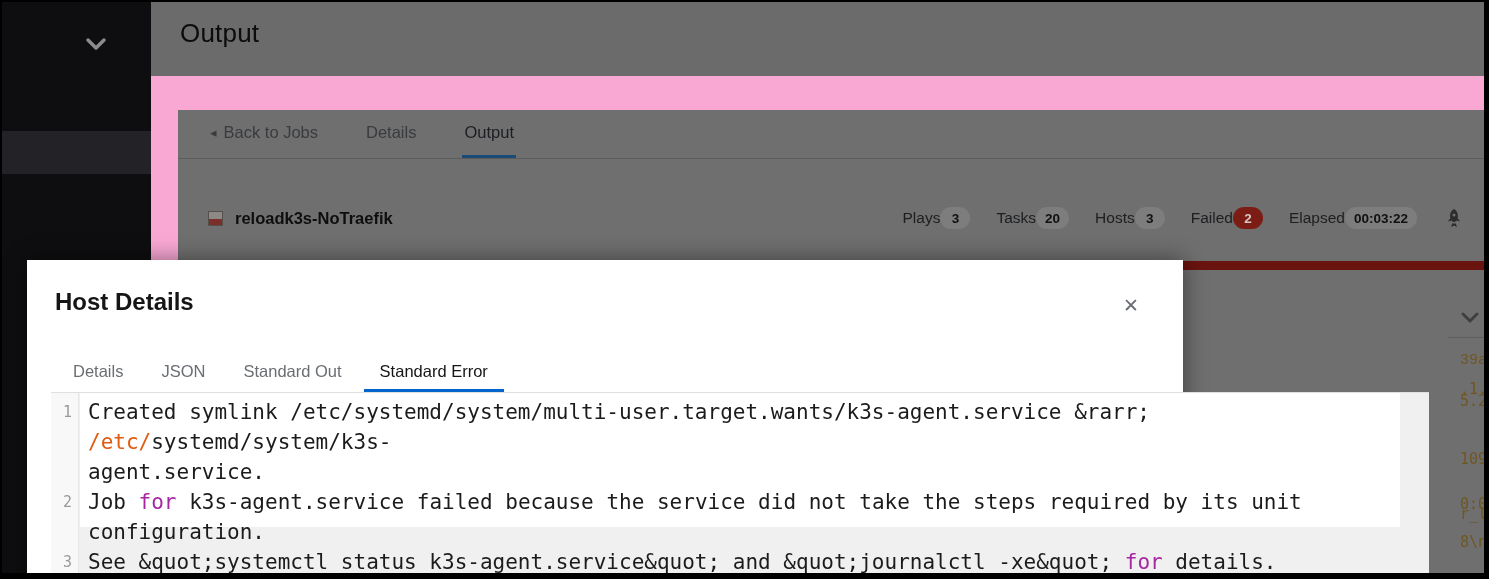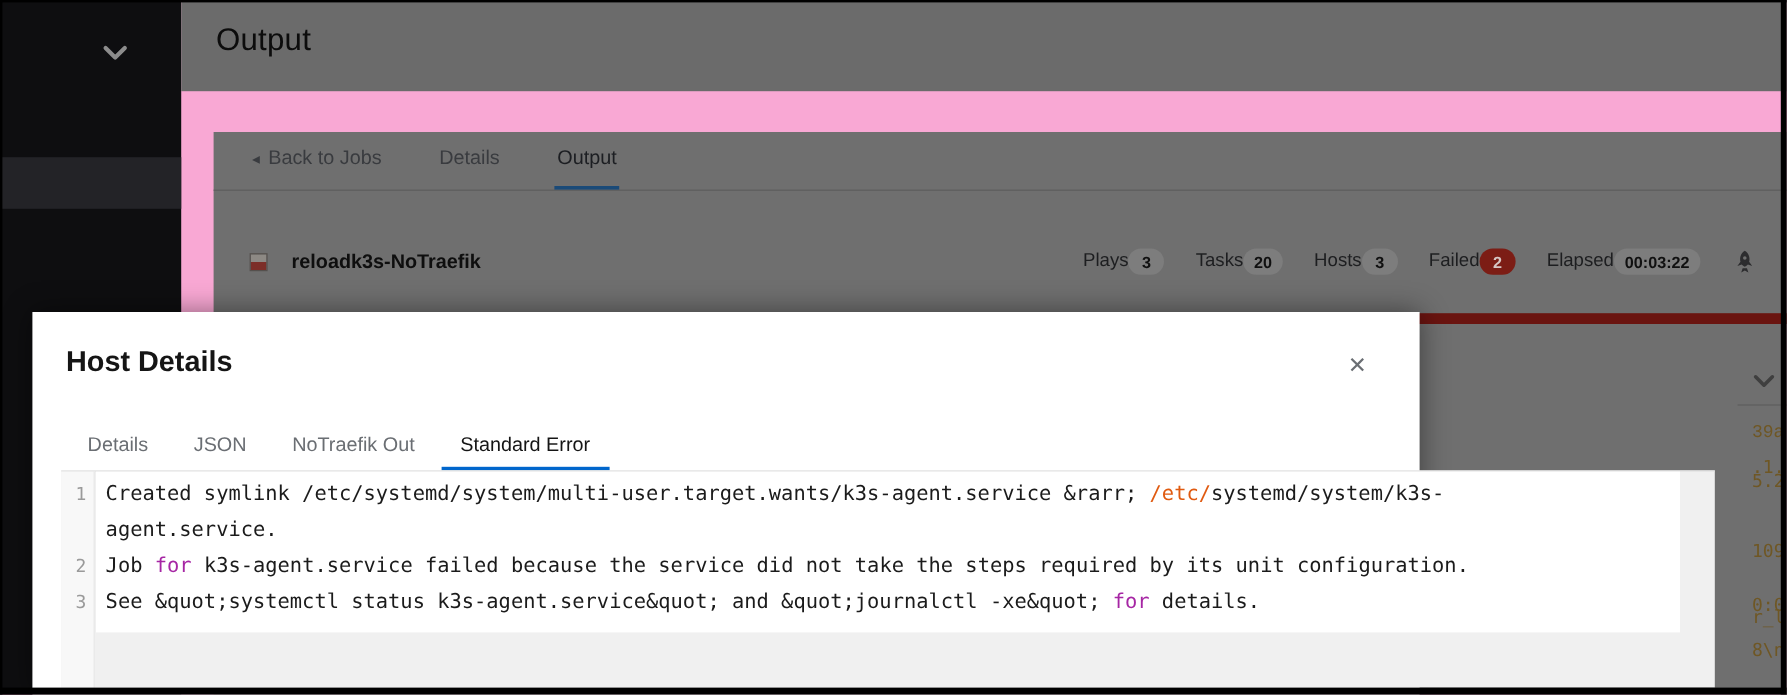--- a/index.html
+++ b/index.html
@@ -29,21 +29,21 @@
 
   .card-tabs { position:absolute; left:0; top:0; right:0; height:49px; border-bottom:1px solid #5c5c5c;
     display:flex; align-items:stretch; padding-left:30px; }
   .ctab { display:flex; align-items:center; gap:7px; padding:0 2px; margin-right:44px;
     font-size:16.5px; color:#393b3f; border-bottom:3px solid transparent; cursor:pointer; }
   .ctab .back-glyph { font-size:13px; color:#393b3f; }
   .ctab.active { color:#1c1e22; border-bottom-color:#1a4a78; }
 
   .job-row { position:absolute; left:0; top:84px; right:0; height:48px;
     display:flex; align-items:center; padding:0 24px 0 30px; }
-  .job-left { display:flex; align-items:center; gap:20px; }
+  .job-left { display:flex; align-items:center; gap:12px; }
   .status-icon { width:15px; height:15px;
     background:linear-gradient(to bottom, #8d8984 0 50%, #7c2e28 50% 100%);
     border:1px solid #55504d; }
   .job-name { font-size:16.5px; font-weight:700; color:#0e0e0e; }
   .job-right { margin-left:auto; display:flex; align-items:center; gap:26px; }
   .stat { display:flex; align-items:center; gap:0; }
   .stat-label { font-size:15.5px; color:#1d1e20; }
   .pill { min-width:30px; height:22px; padding:0 9px; border-radius:12px; background:#7d7d7d;
     display:flex; align-items:center; justify-content:center;
     font-size:13.5px; font-weight:700; color:#101010; }
@@ -70,21 +70,21 @@
 
   .editor { position:absolute; left:24px; top:132px; width:1378px; height:181px;
     background:#f0f0f0; border-top:1px solid #e0e0e0; }
   .gutter { position:absolute; left:0; top:0; bottom:0; width:28px; background:#f8f8f8; border-right:1px solid #e7e7e7; }
   .lines-bg { position:absolute; left:29px; top:0; right:29px; height:134px; background:#fff; }
   .code-rows { position:relative; padding-top:4px; }
   .code-row { display:flex; }
   .ln { width:28px; flex:none; text-align:right; padding-right:7px;
     font-family:"DejaVu Sans Mono", monospace; font-size:15px; line-height:30px; color:#9a9a9a; }
   .ct { padding-left:9px; width:1295px; white-space:pre-wrap; word-wrap:break-word;
-    font-family:"DejaVu Sans Mono", monospace; font-size:17px; line-height:30px; color:#1b1b1b; }
+    font-family:"DejaVu Sans Mono", monospace; font-size:21px; line-height:30px; color:#1b1b1b; }
   .tok-plain { color:#1b1b1b; }
   .tok-orange { color:#e05a10; }
   .tok-keyword { color:#a626a4; }
 </style>
 </head>
 <body>
 
 <div class="page">
 
   <div class="sidebar">
@@ -164,21 +164,21 @@
       </div>
   </div>
 
   <div class="modal">
     <div class="modal-title">Host Details</div>
     <button class="modal-close" aria-label="Close">✕</button>
 
     <div class="modal-tabs" id="modal-tabs">
         <div class="mtab">Details</div>
         <div class="mtab">JSON</div>
-        <div class="mtab">NoTraefik Out</div>
+        <div class="mtab">Standard Out</div>
         <div class="mtab active">Standard Error</div>
       </div>
 
     <div class="editor">
       <div class="lines-bg"></div>
       <div class="gutter"></div>
       <div class="code-rows" id="code-rows">
           <div class="code-row">
             <div class="ln">1</div>
             <div class="ct"><span class="tok-plain">Created symlink /etc/systemd/system/multi-user.target.wants/k3s-agent.service &amp;rarr; </span><span class="tok-orange">/etc/</span><span class="tok-plain">systemd/system/k3s-

